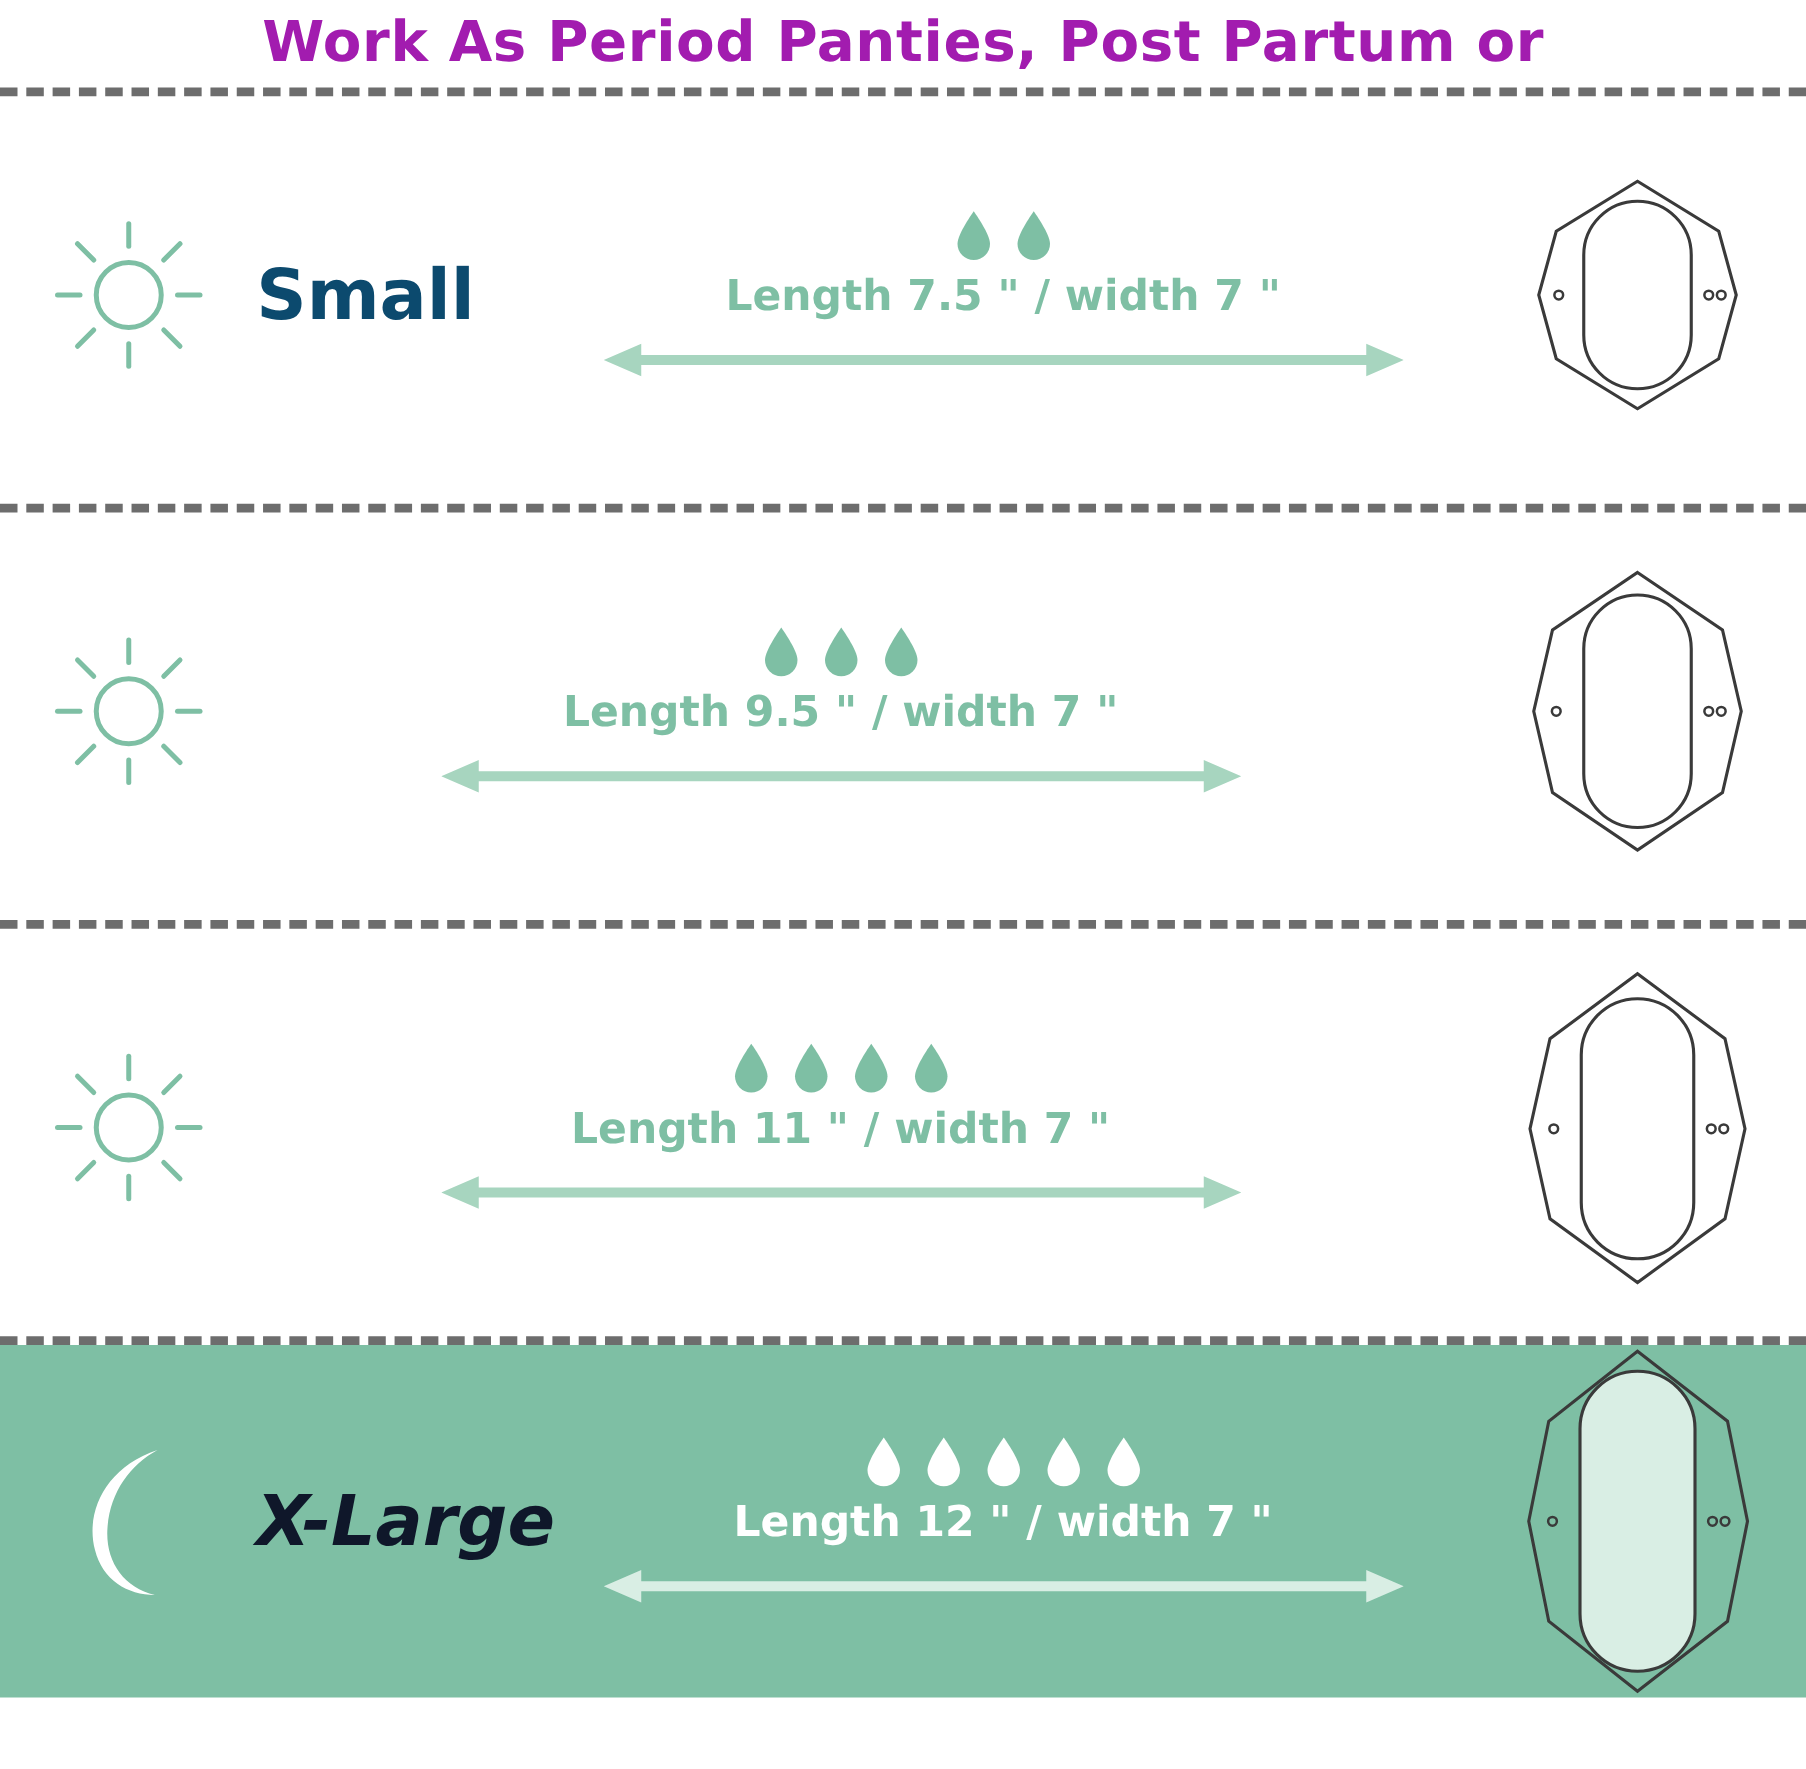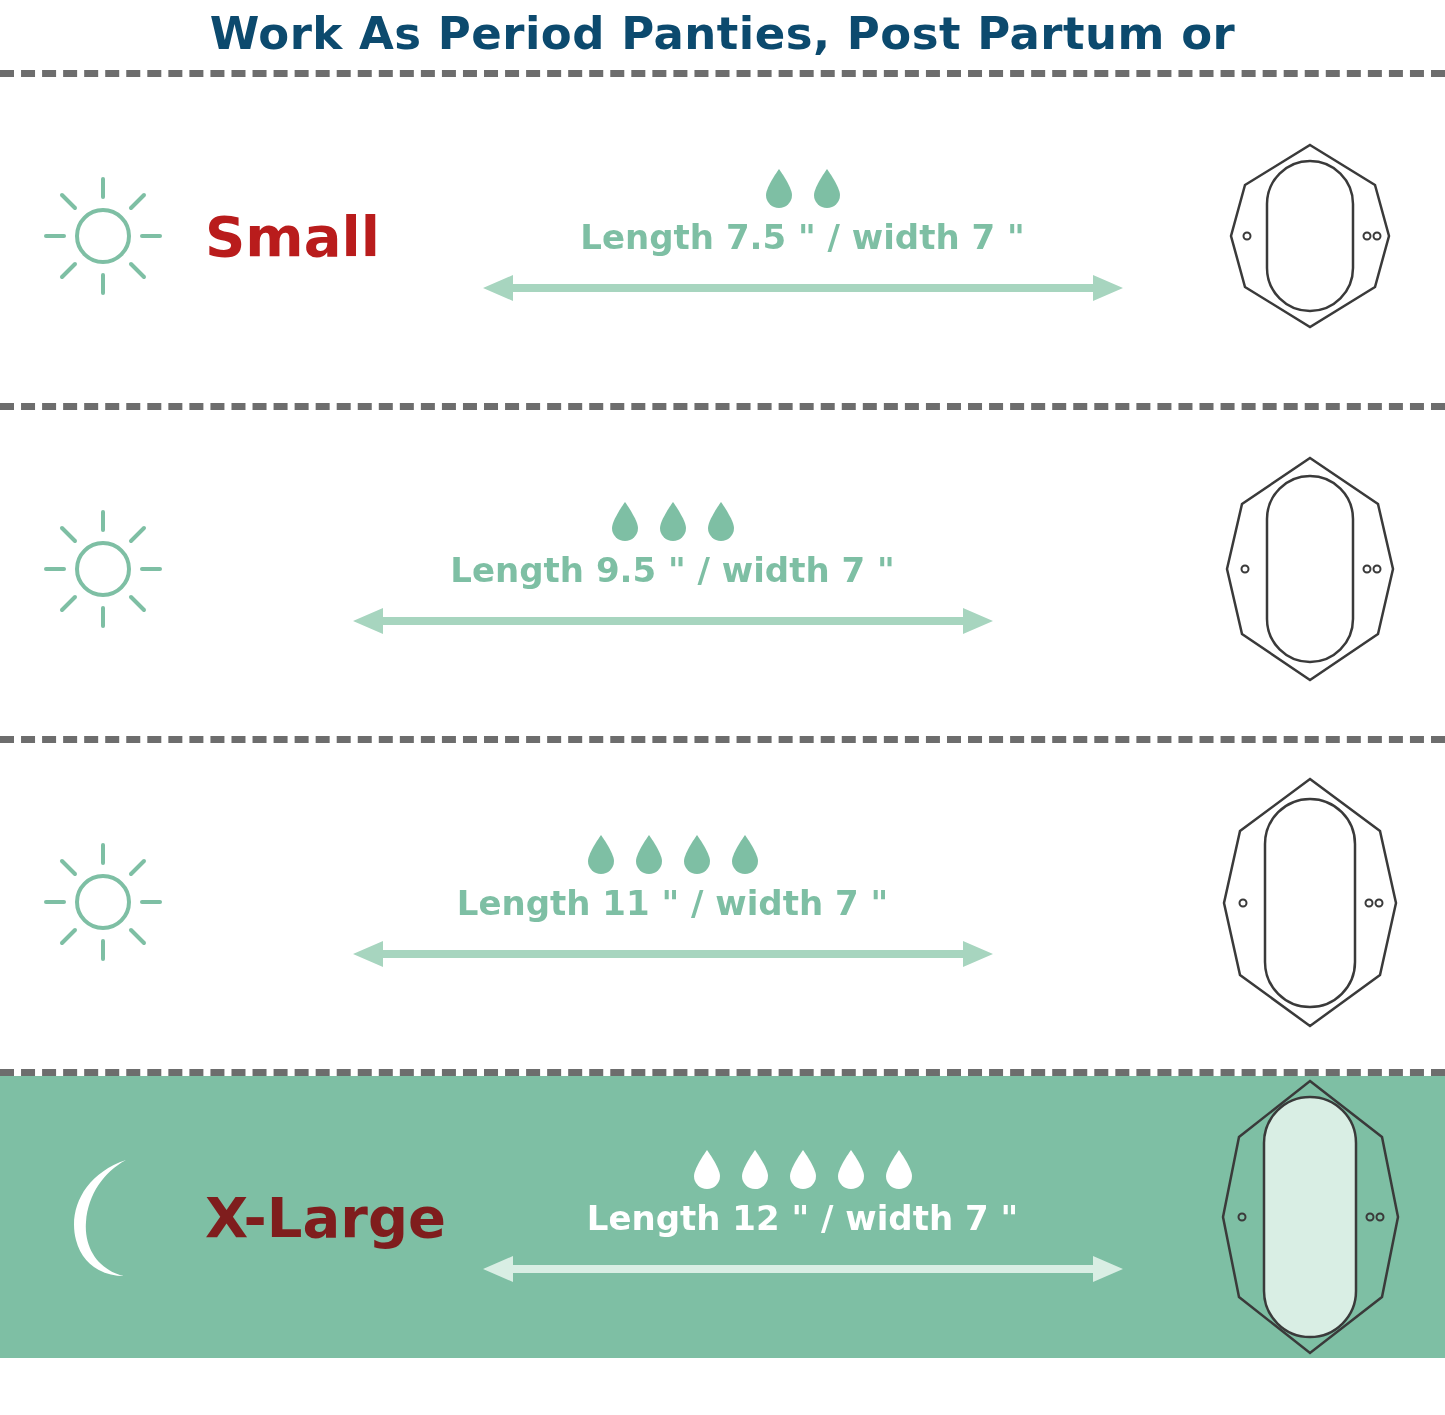--- a/index.html
+++ b/index.html
@@ -11,21 +11,21 @@
     width: 1445px;
     height: 1415px;
     font-family: "DejaVu Sans", sans-serif;
     overflow: hidden;
     position: relative;
   }
 
   
   .title {
     text-align: center;
-    color: #0c4a6e;
+    color: #a21caf;
     font-family: "DejaVu Sans", sans-serif;
     font-weight: bold;
     font-size: 45px;
     line-height: 1.25;
     letter-spacing: 0.5px;
     padding: 6px 40px 0 40px;
     box-sizing: border-box;
   }
   .title-line { display: block; }
 
@@ -54,28 +54,28 @@
     display: flex;
     justify-content: center;
     align-items: center;
   }
   .col-label {
     width: 260px;
     display: flex;
     align-items: center;
   }
   .label-text {
-    color: #b91c1c;
+    color: #0c4a6e;
     font-weight: bold;
     font-size: 56px;
     font-family: "DejaVu Sans", sans-serif;
     letter-spacing: 0px;
     white-space: nowrap;
   }
-  .row.night .label-text { color: #7f1d1d; }
+  .row.night .label-text { color: #0f172a; font-style: italic; }
 
   .col-mid {
     flex: 1;
     display: flex;
     flex-direction: column;
     align-items: center;
     justify-content: center;
     position: relative;
     padding-right: 35px;
   }

